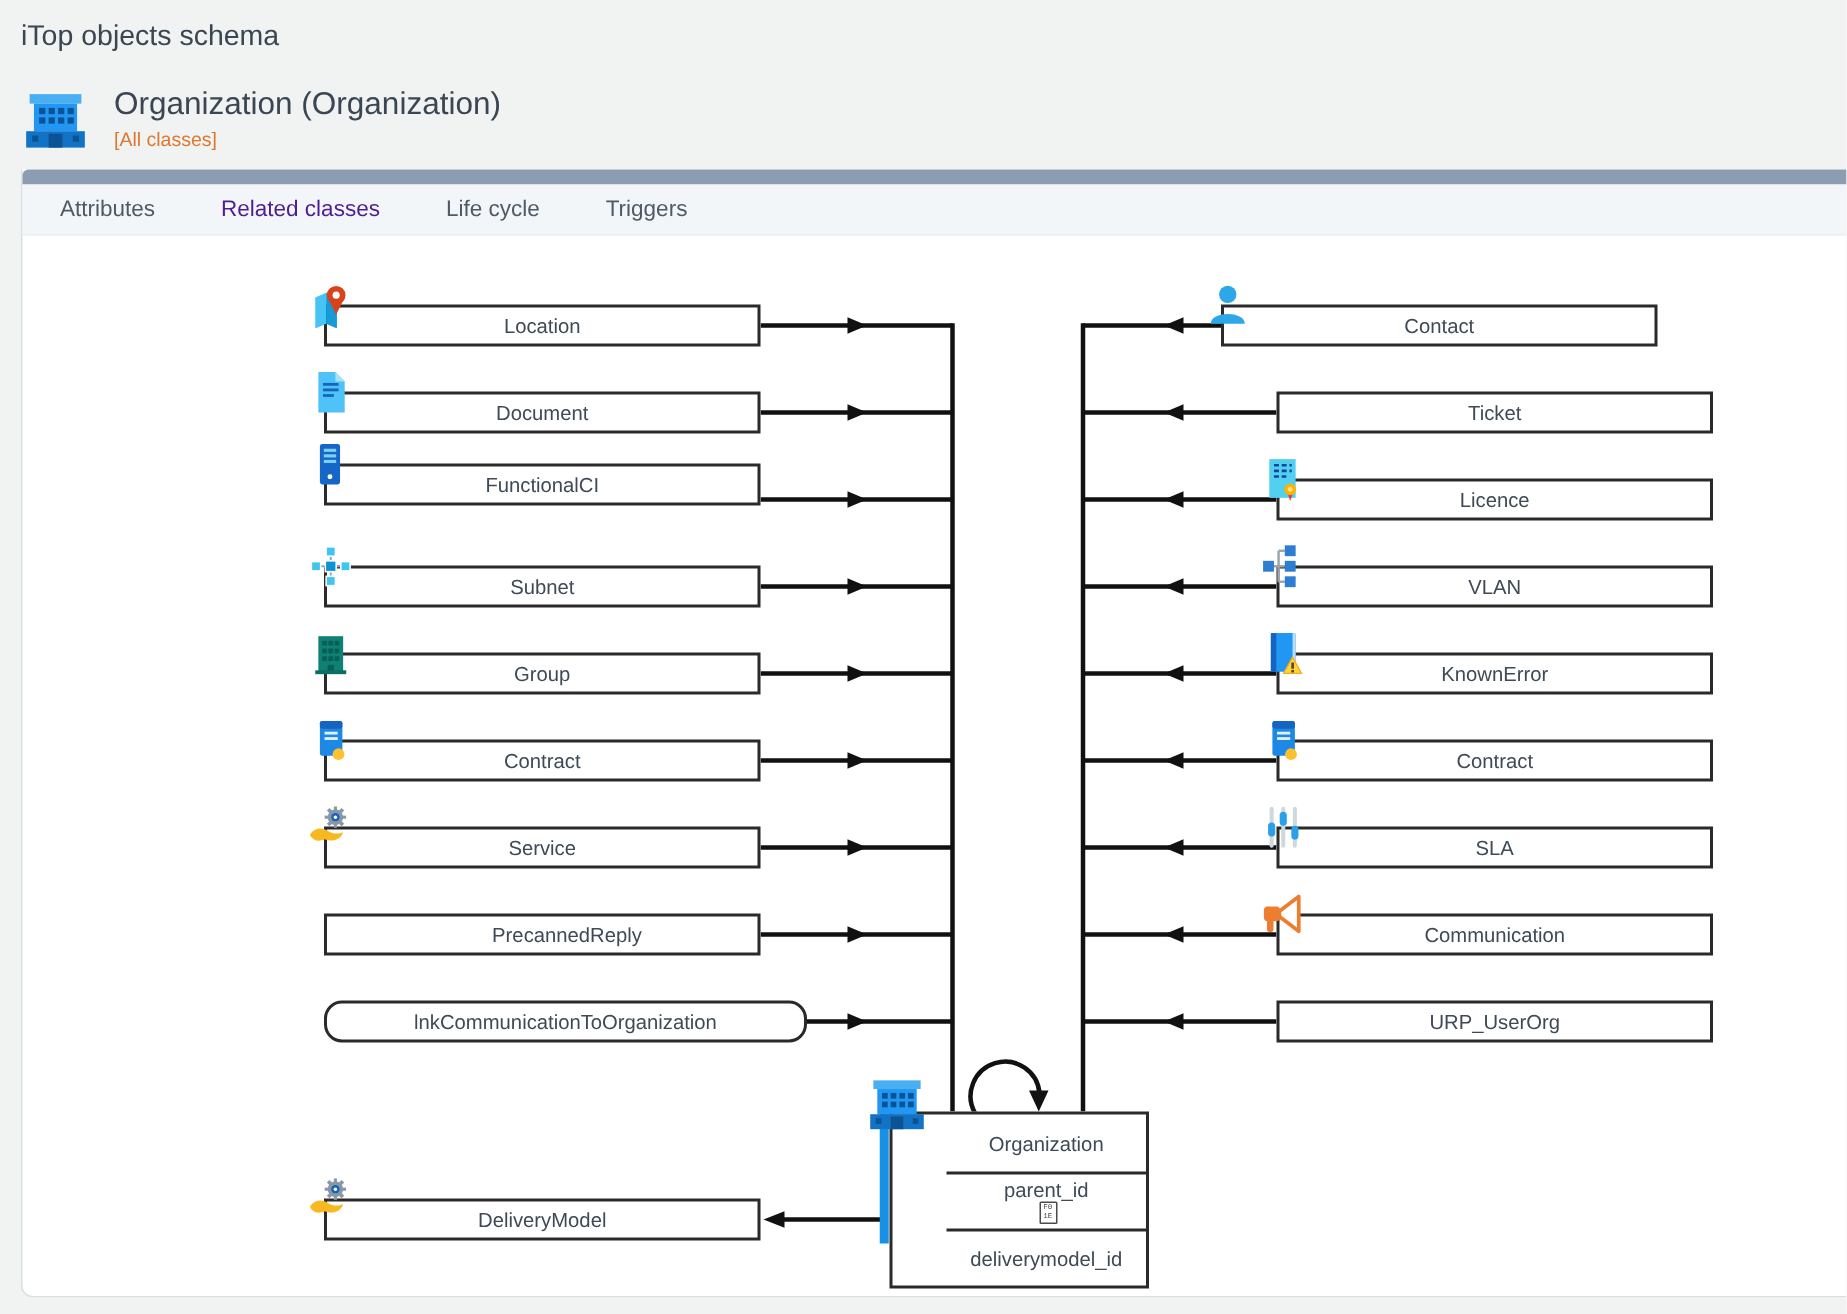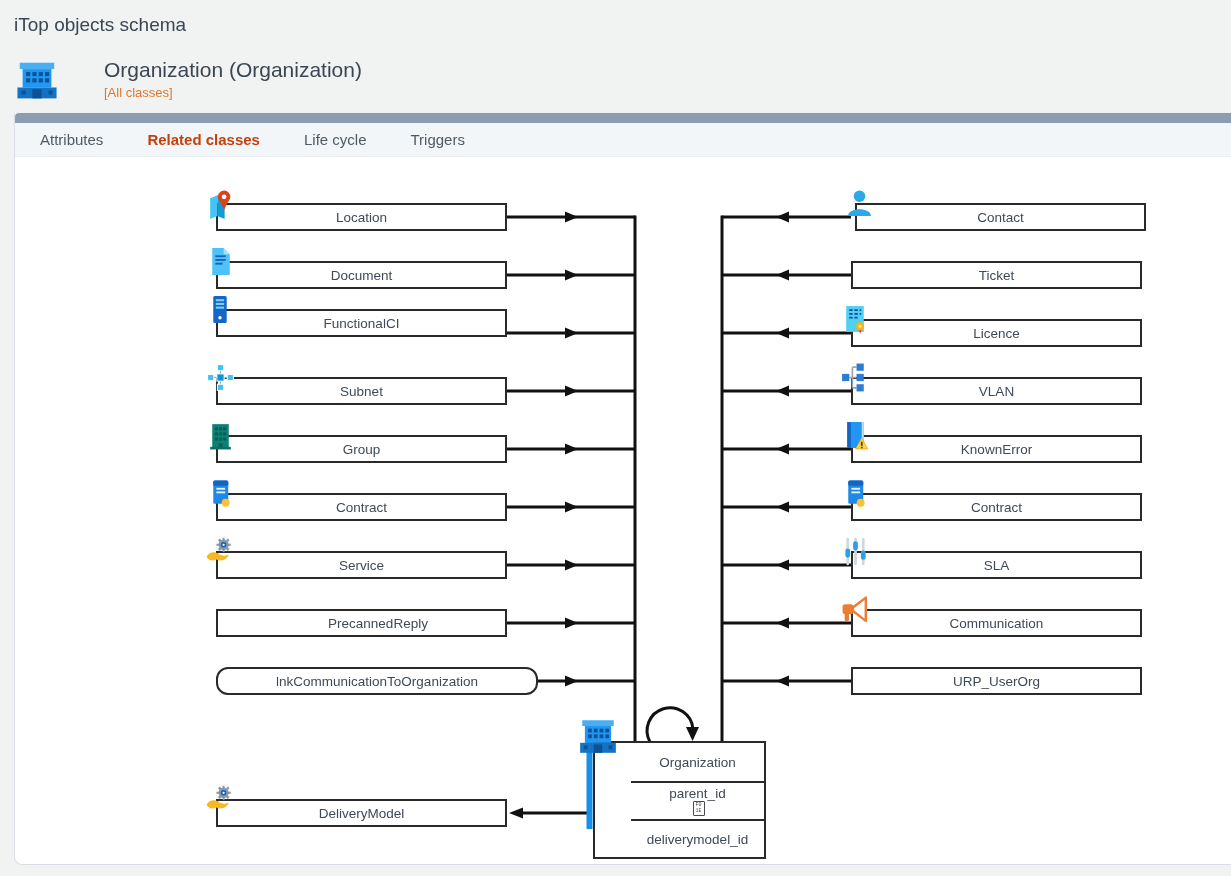--- a/index.html
+++ b/index.html
@@ -7,21 +7,21 @@
     width:1231px;height:876px;overflow:hidden;
     background:#f1f2f2;
     font-family:"Liberation Sans", sans-serif;
     position:relative;
     color:#3b4754;
   }
   .page-title{
     position:absolute;left:14px;top:14px;
     font-size:19px;font-weight:500;color:#3a4753;
   }
-  .obj-header{position:absolute;left:14px;top:57px;display:flex;align-items:flex-start;gap:28px;}
+  .obj-header{position:absolute;left:14px;top:57px;display:flex;align-items:flex-start;}
   .obj-header .hdr-icon{width:46px;height:42px;margin-top:2px;}
   .obj-header .hdr-text{margin-left:16px;}
   .obj-title{font-size:21px;font-weight:500;color:#3a4753;line-height:1.2;}
   .all-classes{font-size:13px;color:#e0772e;margin-top:3px;cursor:pointer;}
 
   .panel{
     position:absolute;left:14px;top:113px;width:1217px;height:752px;
     background:#ffffff;
     border:1px solid #d9dfe5;border-right:none;border-top:none;
     border-radius:0 0 0 8px;
@@ -33,21 +33,21 @@
   }
   .tabs{
     position:absolute;left:0;top:10px;width:100%;height:33px;
     background:#f2f6f8;border-bottom:1px solid #e9eef2;
     display:flex;align-items:center;
   }
   .tab{
     font-size:15px;color:#4f5a66;padding:0 22px;cursor:pointer;white-space:nowrap;text-align:right;
   }
   .tab:first-child{padding-left:25px;}
-  .tab.active{font-weight:bold;color:#c2410c;}
+  .tab.active{font-weight:normal;color:#4c1d95;}
 
   .diagram{position:absolute;left:-15px;top:-113px;width:1231px;height:876px;pointer-events:none;}
   .diagram svg.wires{position:absolute;left:0;top:0;z-index:1;}
   .node{
     position:absolute;box-sizing:border-box;z-index:2;
     background:#fff;border:2px solid #2a2a2a;
     display:flex;align-items:center;justify-content:center;
     font-size:13.5px;color:#3f4a56;pointer-events:auto;cursor:pointer;
   }
   .node .node-icon{position:absolute;left:-13px;top:-17px;width:31px;height:31px;z-index:3;}
@@ -330,21 +330,21 @@
         <svg class="node-icon" viewBox="0 0 30 30">
           <use href="#sym-service"></use>
         </svg>
       </div>
       <div class="node" style="left: 216px; top: 609px; width: 291px; height: 28px; padding-left: 33px;">
         <span>PrecannedReply</span>
       </div>
       <div class="node" style="left: 216px; top: 667px; width: 322px; height: 28px; border-radius: 12px;">
         <span>lnkCommunicationToOrganization</span>
       </div>
-      <div class="node" style="left: 855px; top: 203px; width: 291px; height: 28px;">
+      <div class="node" style="left: 814px; top: 203px; width: 291px; height: 28px;">
         <span>Contact</span>
         <svg class="node-icon" viewBox="0 0 30 30">
           <use href="#sym-contact"></use>
         </svg>
       </div>
       <div class="node" style="left: 851px; top: 261px; width: 291px; height: 28px;">
         <span>Ticket</span>
       </div>
       <div class="node" style="left: 851px; top: 377px; width: 291px; height: 28px;">
         <span>VLAN</span>

